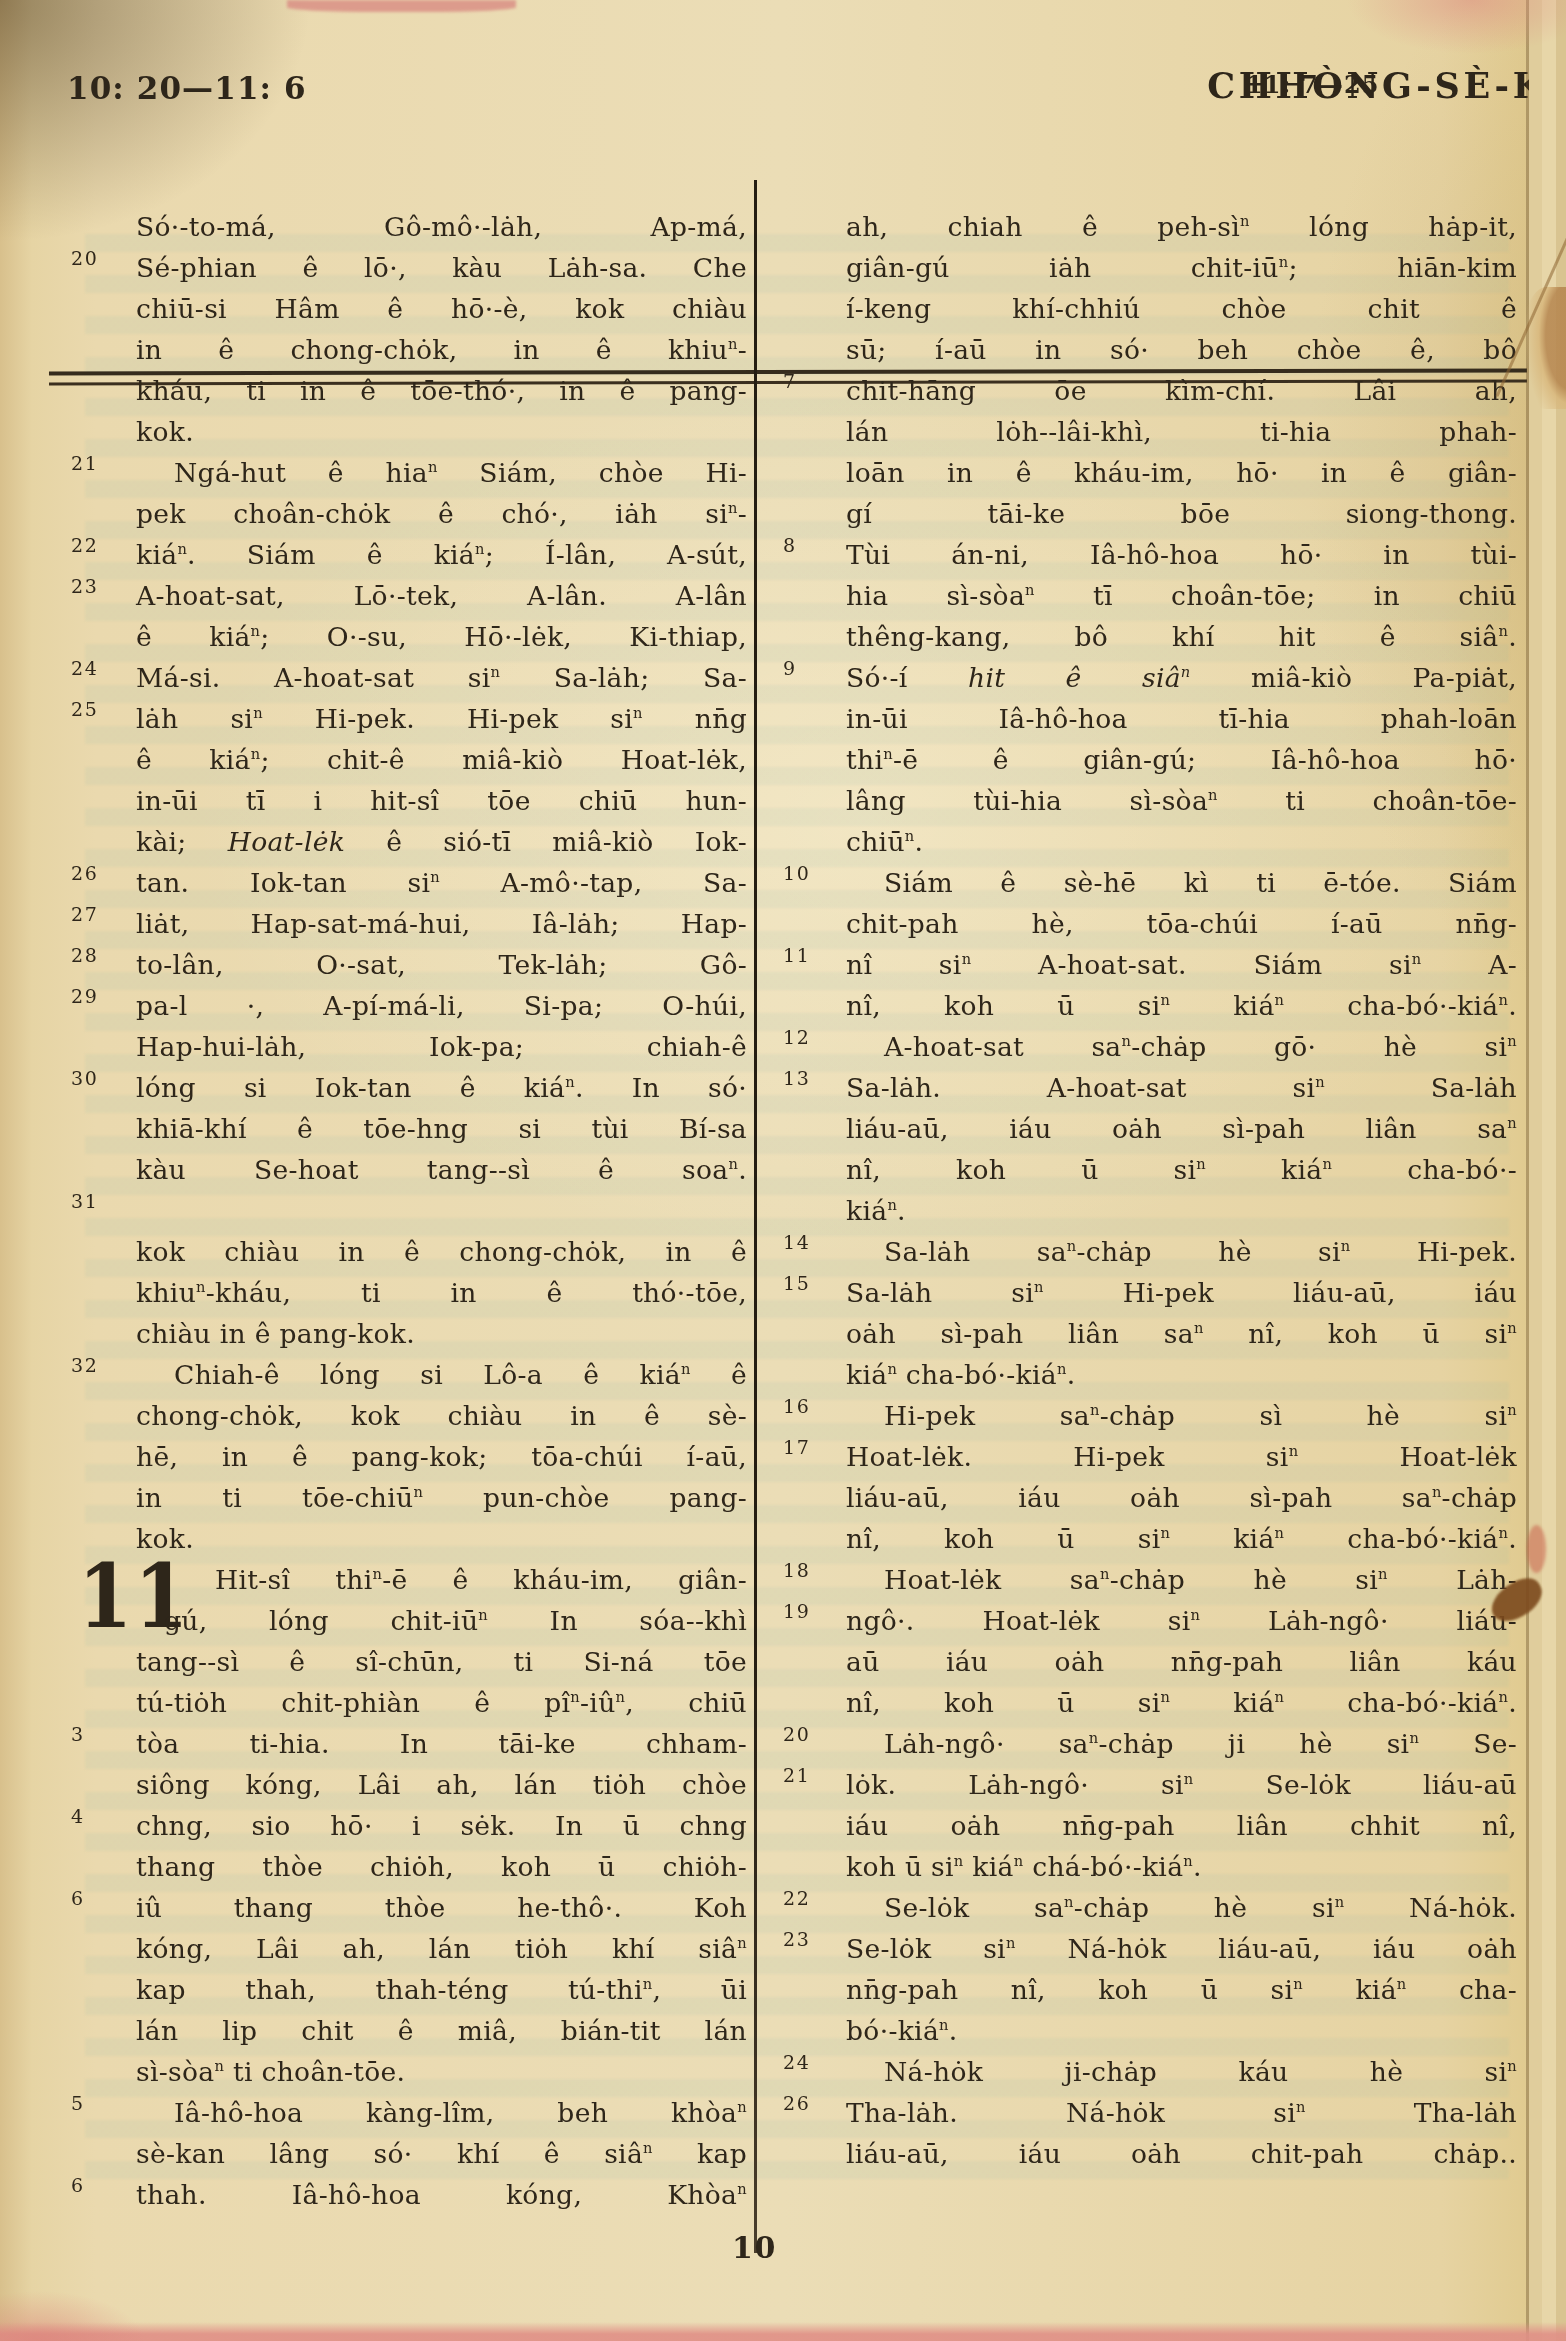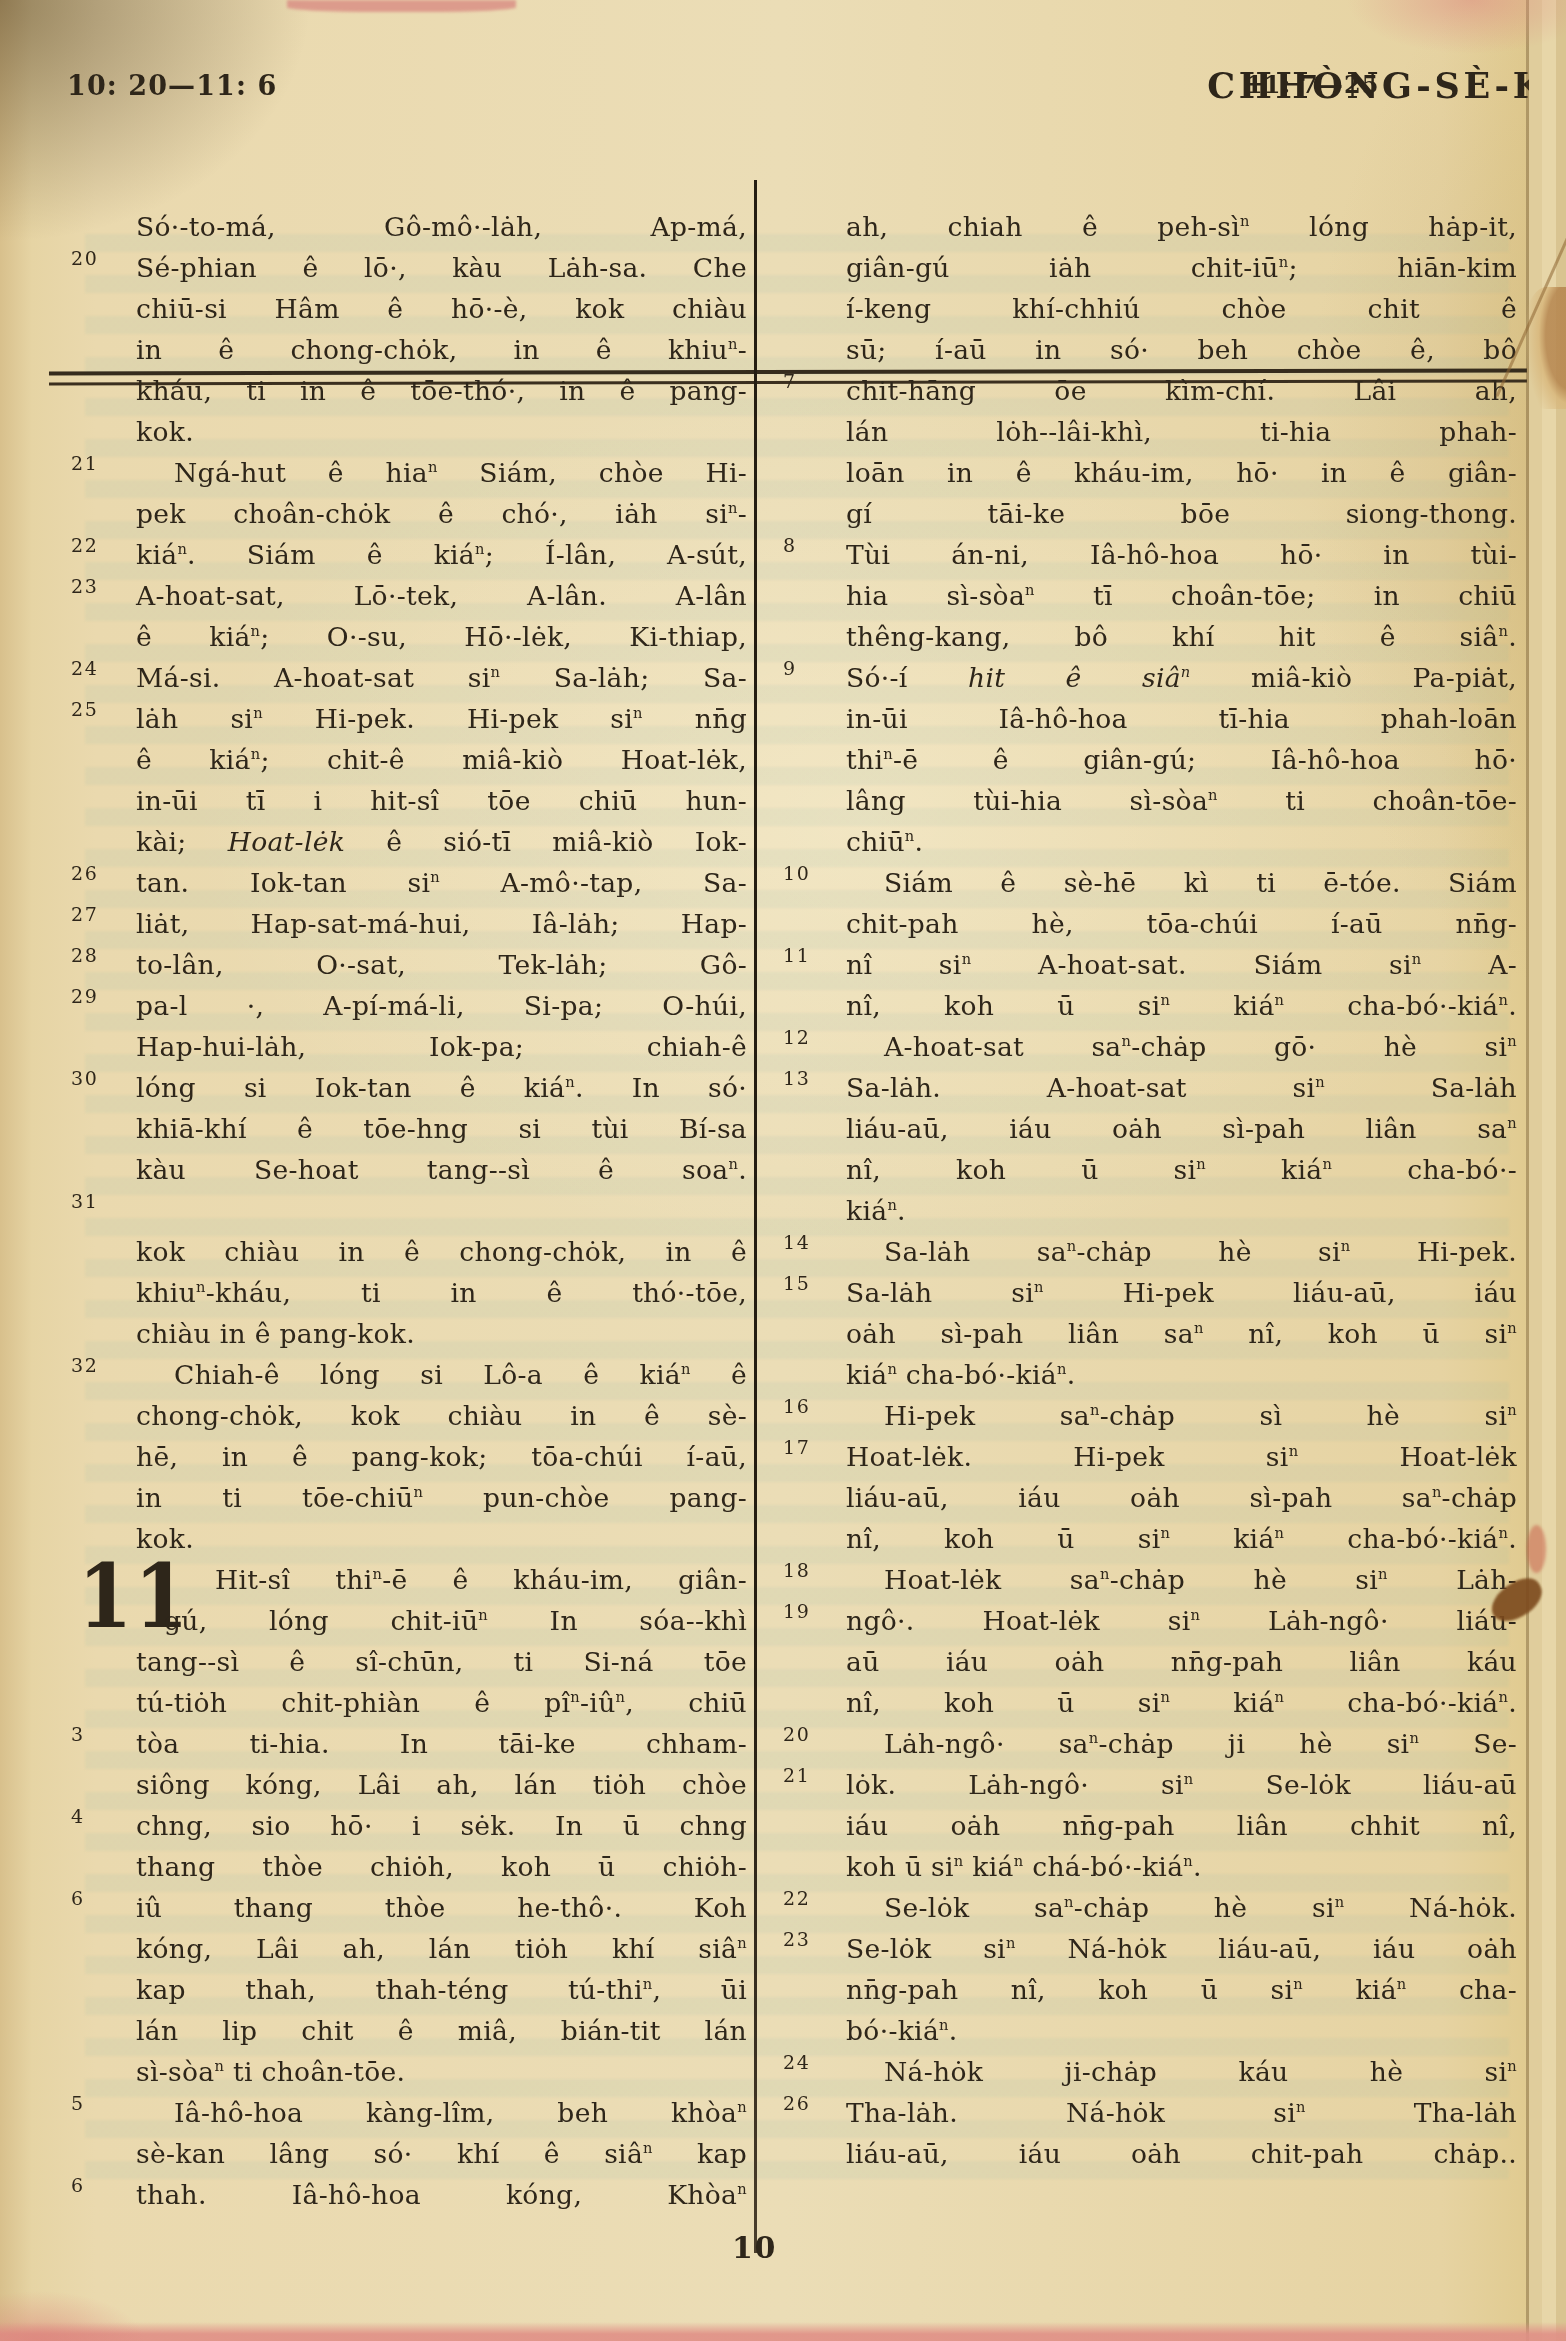--- a/index.html
+++ b/index.html
@@ -30,21 +30,21 @@
   .stain-bottom-pink{position:absolute;left:0;bottom:0;width:1567px;height:20px;
       background:linear-gradient(0deg, #e08f86 0 40%, rgba(224,143,134,0) 100%);opacity:.9;}
   .stain-bl-pink{position:absolute;left:0px;bottom:0px;width:191px;height:64px;
       background:radial-gradient(70% 100% at 20% 100%, rgba(219,130,122,0.6), rgba(219,130,122,0) 80%);}
   .stain-right-red{position:absolute;right:21px;top:1525px;width:19px;height:48px;background:rgba(200,90,70,0.5);
       border-radius:50%;filter:blur(1.6px);}
   .showthrough{position:absolute;left:85px;top:213px;width:1424px;height:1966px;
       background:repeating-linear-gradient(0deg, rgba(125,175,165,0.09) 0 18px, rgba(125,175,165,0) 18px 41px);
       filter:blur(1.1px);pointer-events:none;}
   
-  .hdr-left{position:absolute;left:67px;top:70px;font-size:27px;font-weight:bold;letter-spacing:1.1px;}
+  .hdr-left{position:absolute;left:67px;top:70px;font-size:31px;font-weight:bold;letter-spacing:1.1px;}
   .hdr-title{position:absolute;left:0;top:65px;width:1567px;text-align:right;font-size:35px;
       font-weight:bold;letter-spacing:3.7px;}
   .hdr-right{position:absolute;left:1246px;top:70px;font-size:24px;font-weight:bold;letter-spacing:1.1px;}
   .hdr-rule{position:absolute;left:49px;top:370px;width:1478px;height:7.4px;
       border-top:4.3px solid #362c1d;border-bottom:3.7px solid #3b2f1f;transform:rotate(-0.12deg);}
   .divider{position:absolute;left:754px;top:180px;width:2.7px;height:2073px;
       background:linear-gradient(180deg,#241d12 0 70%, #3a3022 90%, #4a3e2c 100%);}
   
   .col{position:absolute;top:206px;}
   .col-left{left:136px;width:611px;}

